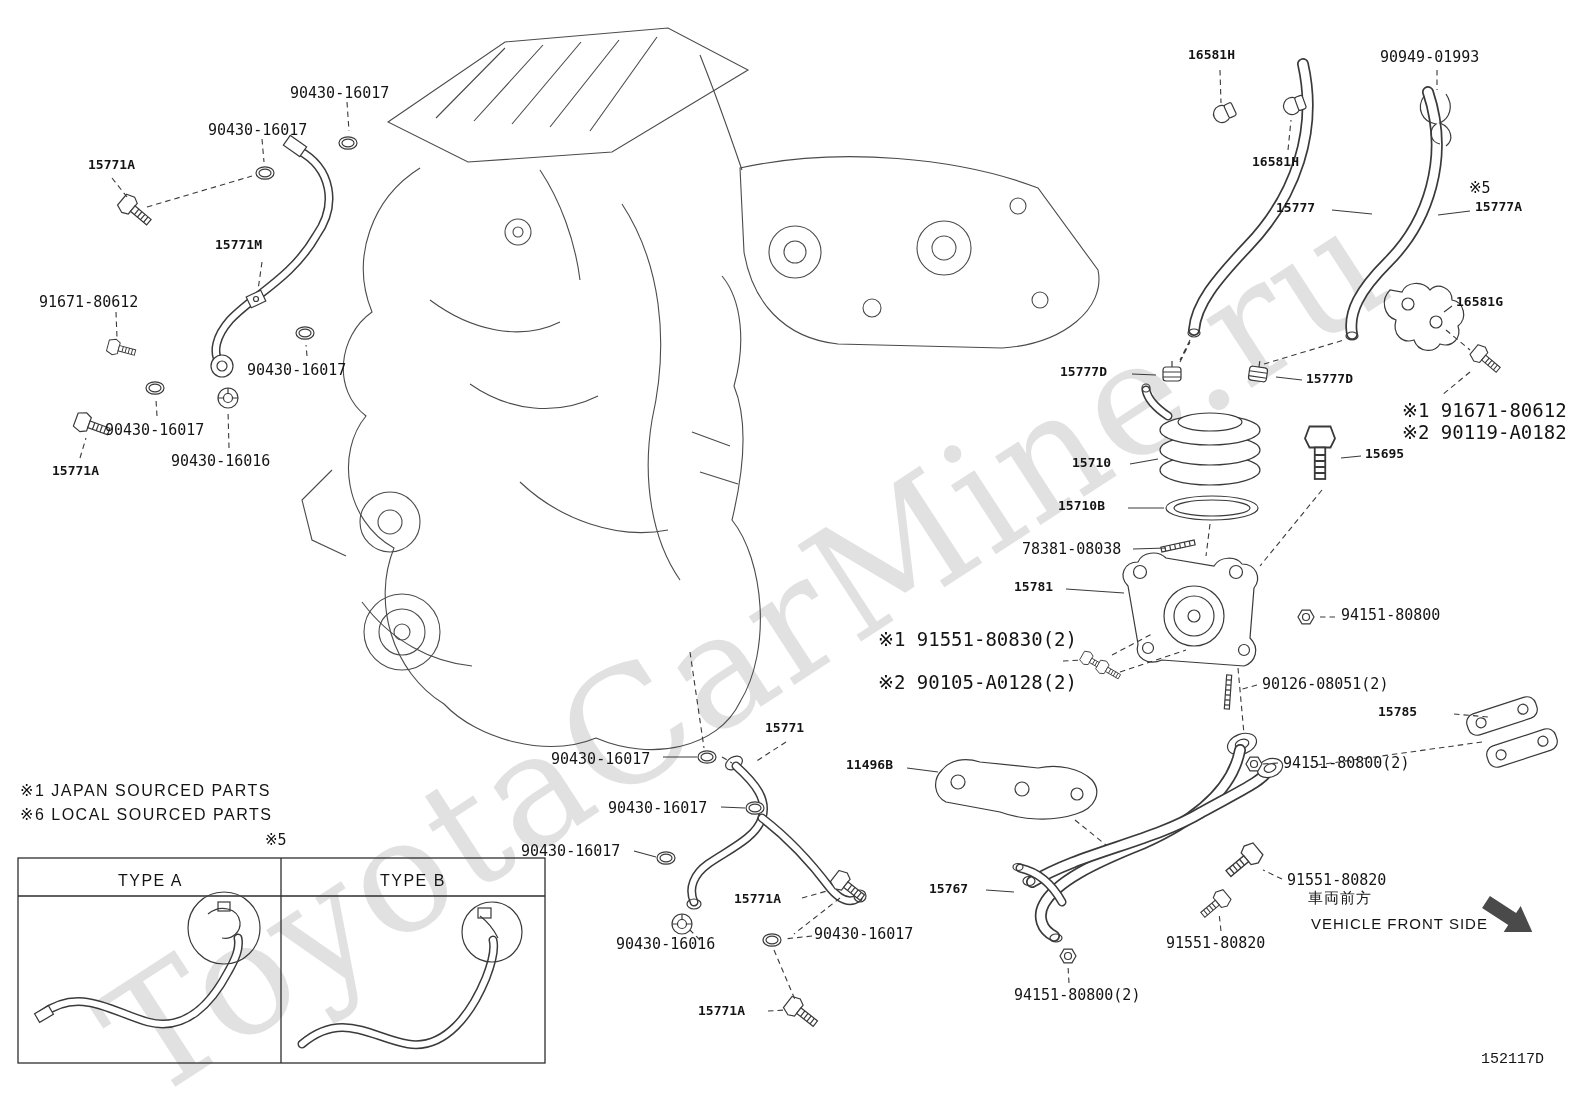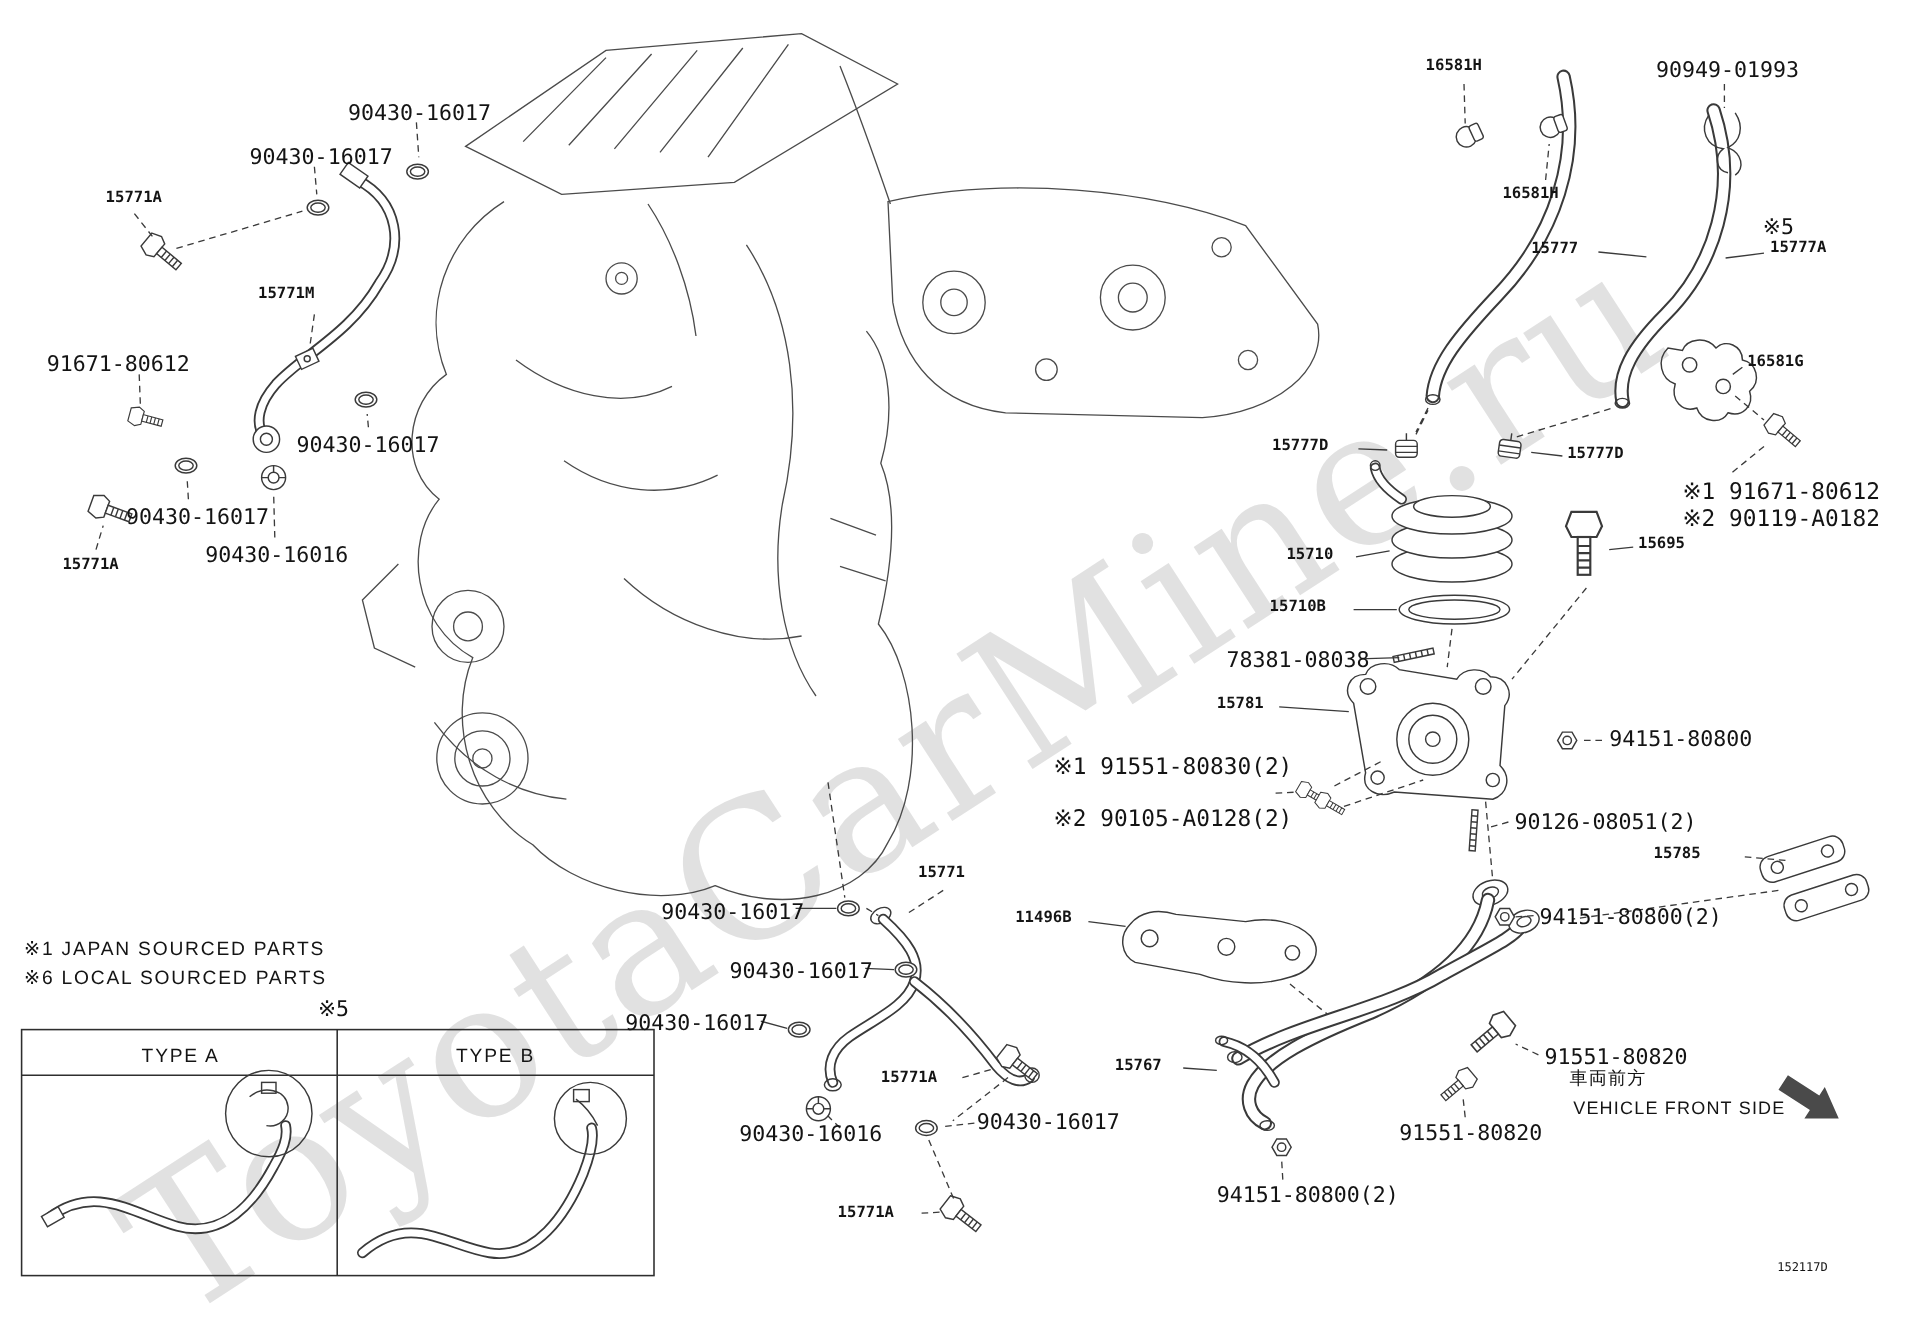--- a/index.html
+++ b/index.html
@@ -2,26 +2,26 @@
 <html><head>
 <meta charset="utf-8">
 <style>
   html,body{margin:0;padding:0;background:#ffffff;}
   .stage{position:relative;width:1592px;height:1099px;background:#ffffff;overflow:hidden;
          font-family:"DejaVu Sans Mono","DejaVu Sans",monospace;color:#141414;}
   .watermark{position:absolute;left:70px;top:980px;font-family:"DejaVu Serif",serif;
          font-size:158px;letter-spacing:2px;color:rgba(170,170,170,0.35);
          transform:rotate(-33deg);transform-origin:0 0;white-space:nowrap;z-index:1;}
   svg.art{position:absolute;left:0;top:0;z-index:2;}
-  .lbl{position:absolute;z-index:3;font-size:18px;white-space:nowrap;}
+  .lbl{position:absolute;z-index:3;font-size:15px;white-space:nowrap;}
   .lbl.lg{font-size:13px;font-weight:bold;}
   .lbl.note{font-size:19px;}
   .sans{font-family:"Liberation Sans","DejaVu Sans",sans-serif;letter-spacing:1.5px;font-size:16px;}
   .sans.small{font-size:15px;letter-spacing:1px;}
-  .code{font-size:10px;}
+  .code{font-size:15px;font-family:Liberation Mono, monospace;}
   
   .art .ln{stroke:#4b4b4b;stroke-width:1.1;fill:none;}
   .art .part{stroke:#3a3a3a;stroke-width:1.2;fill:#ffffff;}
   .art .partline{stroke:#3a3a3a;stroke-width:1.2;fill:none;}
   .art .tube{stroke:#3a3a3a;stroke-width:12;fill:none;stroke-linecap:round;stroke-linejoin:round;}
   .art .tubein{stroke:#ffffff;stroke-width:8.6;fill:none;stroke-linecap:round;stroke-linejoin:round;}
   .art .tube2{stroke:#3a3a3a;stroke-width:9;fill:none;stroke-linecap:round;stroke-linejoin:round;}
   .art .tube2in{stroke:#ffffff;stroke-width:6;fill:none;stroke-linecap:round;stroke-linejoin:round;}
   .art .dash{stroke:#3a3a3a;stroke-width:1.1;fill:none;stroke-dasharray:5.5 4;}
   .art .lead{stroke:#3a3a3a;stroke-width:1.1;fill:none;}

